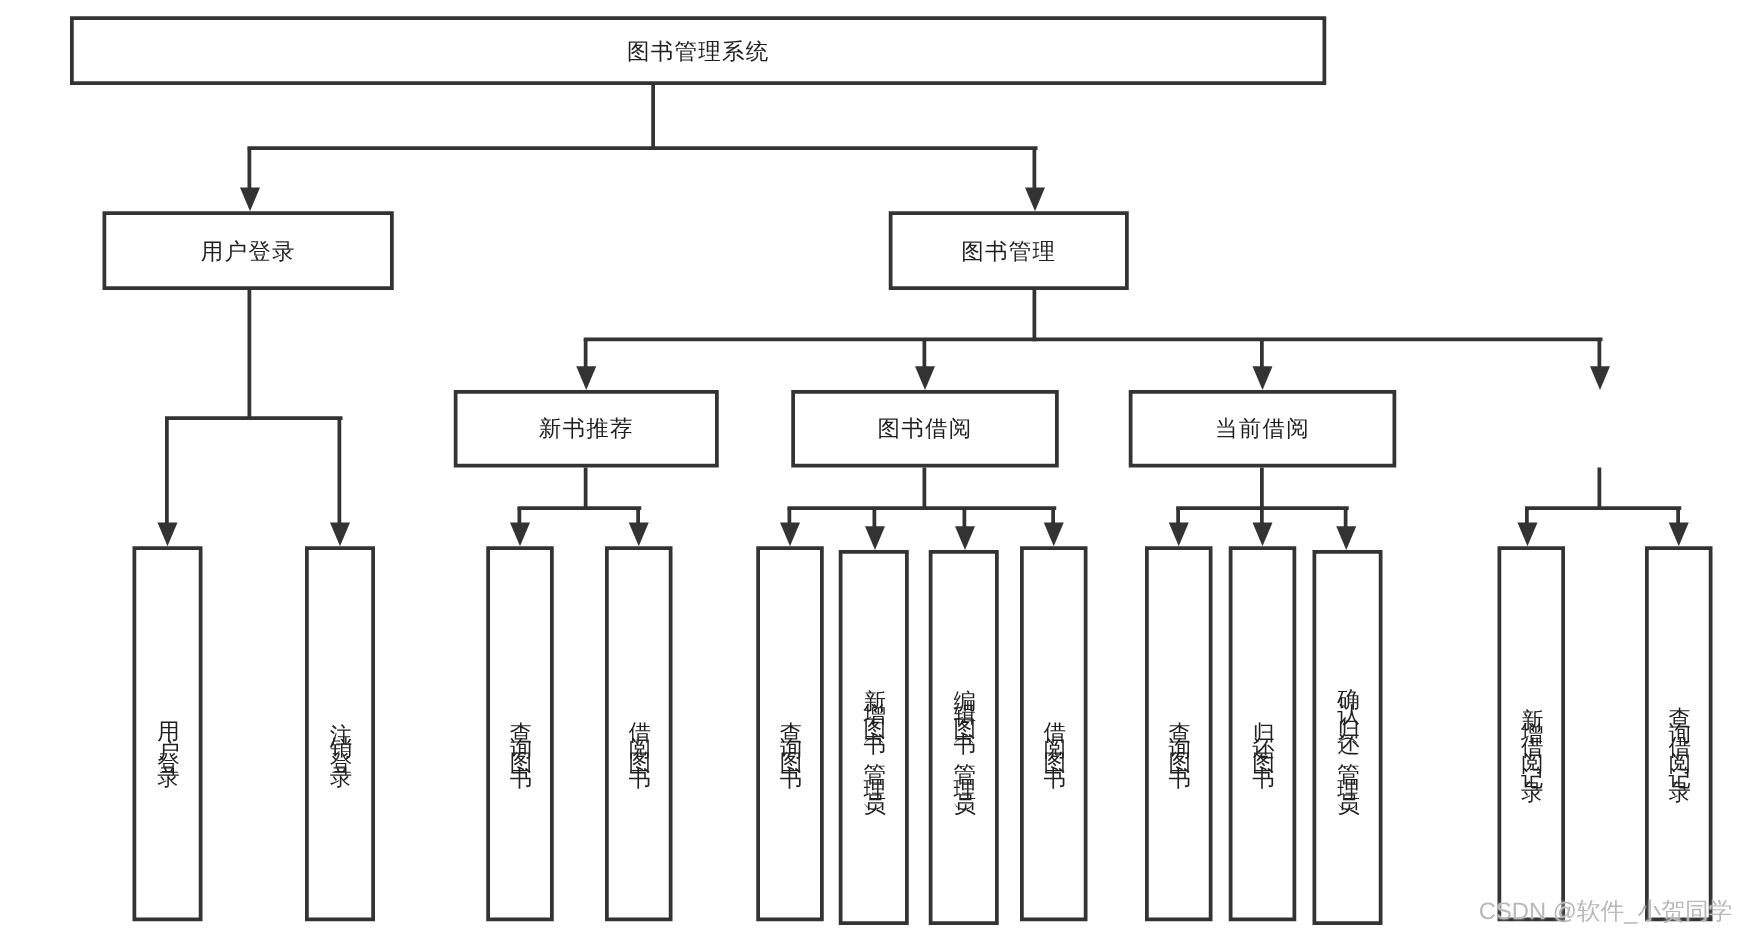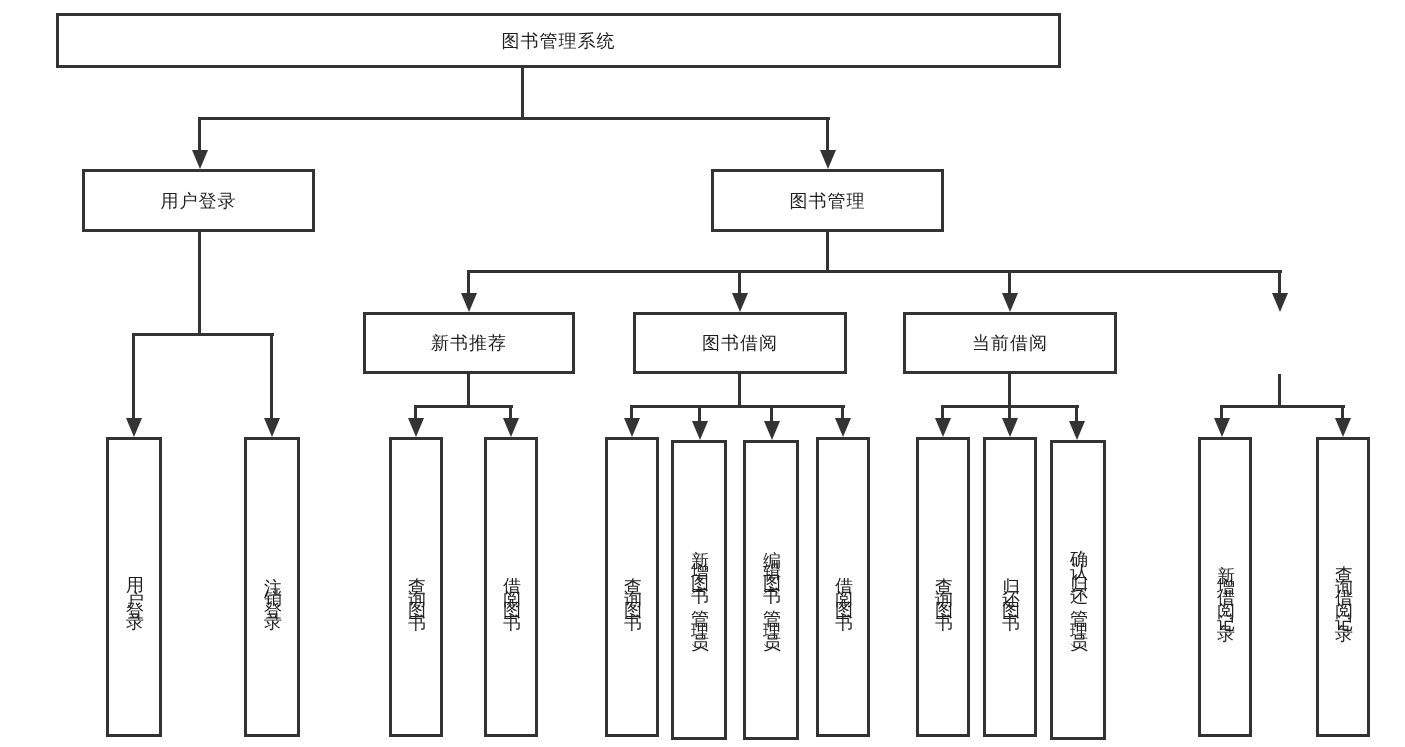--- a/index.html
+++ b/index.html
@@ -34,21 +34,21 @@
 
 <div id="canvas">
 
   <div class="box hbox" style="left:20px;top:13px;width:1005px;height:55px;margin-left:36px;">
     <span>图书管理系统</span>
   </div>
 
   <div class="box hbox" style="left:82px;top:169px;width:233px;height:63px;">
     <span>用户登录</span>
   </div>
-  <div class="box hbox" style="left:711px;top:169px;width:233px;height:63px;">
+  <div class="box hbox" style="left:711px;top:169px;width:192px;height:63px;">
     <span>图书管理</span>
   </div>
 
   <div class="box hbox" style="left:633px;top:312px;width:214px;height:62px;">
     <span>图书借阅</span>
   </div>
   <div class="box hbox" style="left:363px;top:312px;width:212px;height:62px;">
     <span>新书推荐</span>
   </div>
   <div class="box hbox" style="left:903px;top:312px;width:214px;height:62px;text-align:center;">
@@ -151,14 +151,15 @@
   <div class="vline" style="left:1075px;top:406px;height:16px;"></div>
   <div class="arr" style="left:1069px;top:421px;"></div>
 
   <div class="vline" style="left:1278px;top:374px;height:33px;"></div>
   <div class="hline" style="left:1220px;top:405px;width:125px;"></div>
   <div class="vline" style="left:1220px;top:406px;height:13px;"></div>
   <div class="arr" style="left:1214px;top:418px;"></div>
   <div class="vline" style="left:1341px;top:406px;height:13px;"></div>
   <div class="arr" style="left:1335px;top:418px;"></div>
 
+  <div class="watermark">CSDN @软件_小贺同学</div>
 
 </div>
 
 </body></html>

